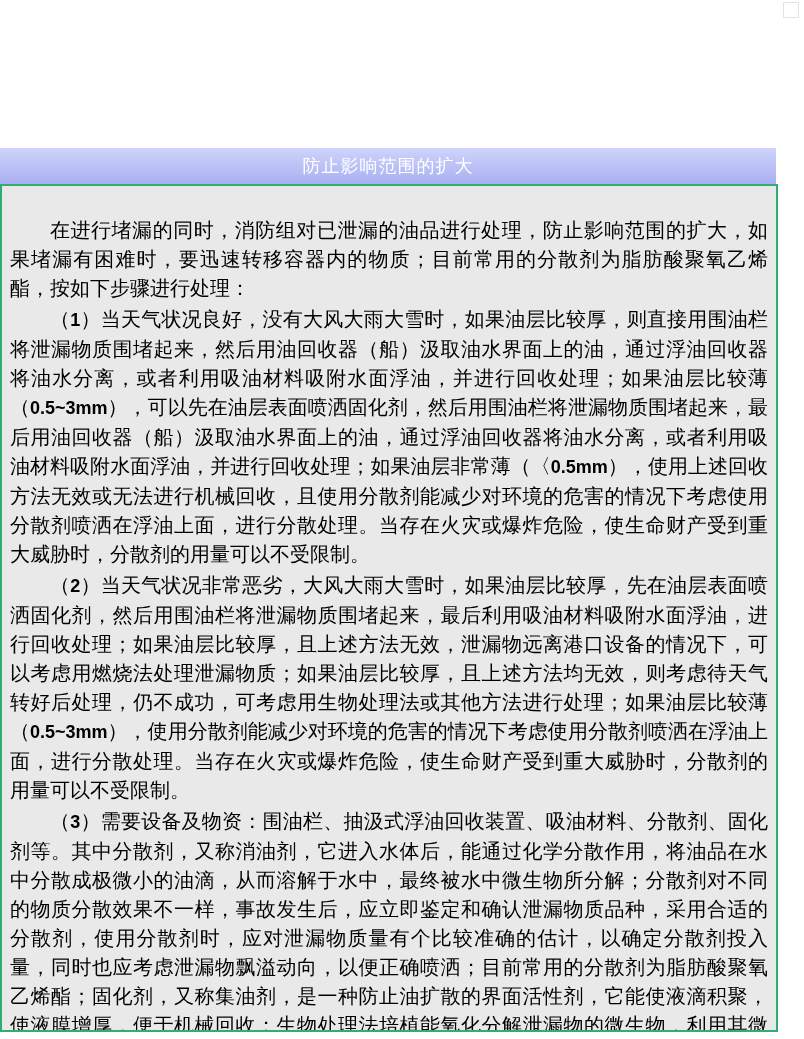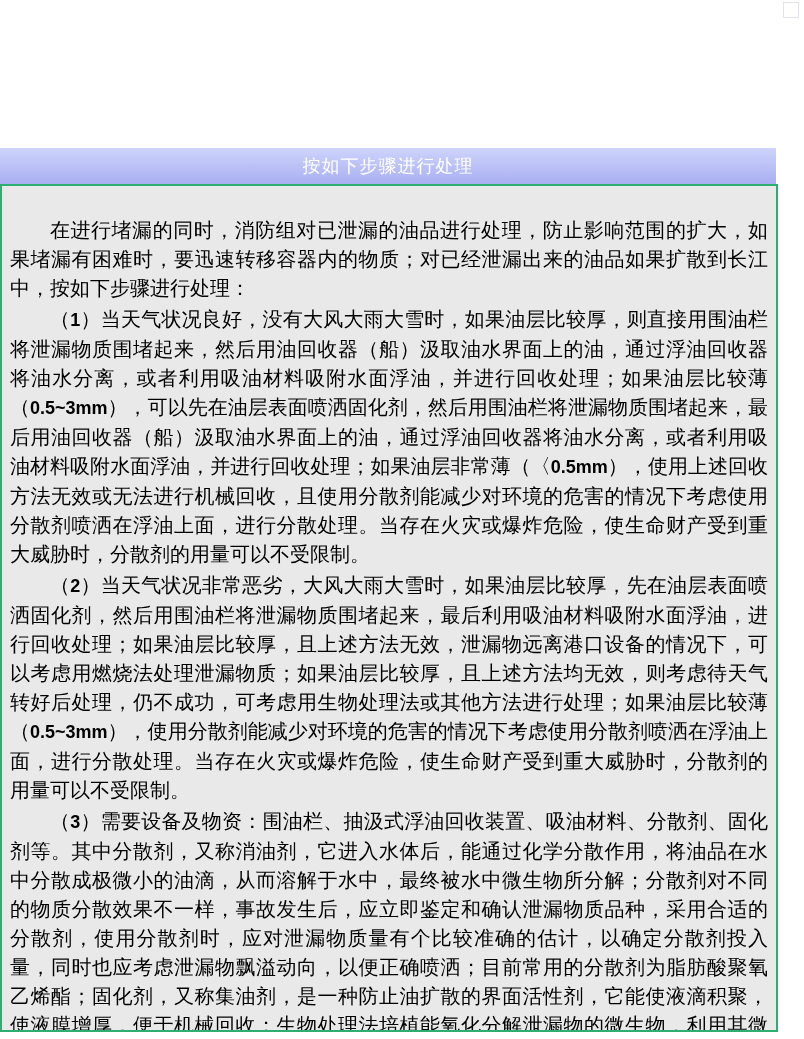--- a/index.html
+++ b/index.html
@@ -58,25 +58,25 @@
   }
 </style>
 </head>
 <body>
 
 <div class="page">
 
   <span class="img-placeholder"></span>
 
   <div class="title-bar">
-    <span class="title">按如下步骤进行处理</span>
+    <span class="title">防止影响范围的扩大</span>
   </div>
 
   <div class="content-box">
     <div id="paragraphs">
-        <p>在进行堵漏的同时，消防组对已泄漏的油品进行处理，防止影响范围的扩大，如果堵漏有困难时，要迅速转移容器内的物质；对已经泄漏出来的油品如果扩散到长江中，按如下步骤进行处理：</p>
+        <p>在进行堵漏的同时，消防组对已泄漏的油品进行处理，防止影响范围的扩大，如果堵漏有困难时，要迅速转移容器内的物质；目前常用的分散剂为脂肪酸聚氧乙烯酯，按如下步骤进行处理：</p>
         <p>（<b>1</b>）当天气状况良好，没有大风大雨大雪时，如果油层比较厚，则直接用围油栏将泄漏物质围堵起来，然后用油回收器（船）汲取油水界面上的油，通过浮油回收器将油水分离，或者利用吸油材料吸附水面浮油，并进行回收处理；如果油层比较薄（<b>0.5~3mm</b>），可以先在油层表面喷洒固化剂，然后用围油栏将泄漏物质围堵起来，最后用油回收器（船）汲取油水界面上的油，通过浮油回收器将油水分离，或者利用吸油材料吸附水面浮油，并进行回收处理；如果油层非常薄（〈<b>0.5mm</b>），使用上述回收方法无效或无法进行机械回收，且使用分散剂能减少对环境的危害的情况下考虑使用分散剂喷洒在浮油上面，进行分散处理。当存在火灾或爆炸危险，使生命财产受到重大威胁时，分散剂的用量可以不受限制。</p>
         <p>（<b>2</b>）当天气状况非常恶劣，大风大雨大雪时，如果油层比较厚，先在油层表面喷洒固化剂，然后用围油栏将泄漏物质围堵起来，最后利用吸油材料吸附水面浮油，进行回收处理；如果油层比较厚，且上述方法无效，泄漏物远离港口设备的情况下，可以考虑用燃烧法处理泄漏物质；如果油层比较厚，且上述方法均无效，则考虑待天气转好后处理，仍不成功，可考虑用生物处理法或其他方法进行处理；如果油层比较薄（<b>0.5~3mm</b>），使用分散剂能减少对环境的危害的情况下考虑使用分散剂喷洒在浮油上面，进行分散处理。当存在火灾或爆炸危险，使生命财产受到重大威胁时，分散剂的用量可以不受限制。</p>
         <p>（<b>3</b>）需要设备及物资：围油栏、抽汲式浮油回收装置、吸油材料、分散剂、固化剂等。其中分散剂，又称消油剂，它进入水体后，能通过化学分散作用，将油品在水中分散成极微小的油滴，从而溶解于水中，最终被水中微生物所分解；分散剂对不同的物质分散效果不一样，事故发生后，应立即鉴定和确认泄漏物质品种，采用合适的分散剂，使用分散剂时，应对泄漏物质量有个比较准确的估计，以确定分散剂投入量，同时也应考虑泄漏物飘溢动向，以便正确喷洒；目前常用的分散剂为脂肪酸聚氧乙烯酯；固化剂，又称集油剂，是一种防止油扩散的界面活性剂，它能使液滴积聚，使液膜增厚，便于机械回收；生物处理法培植能氧化分解泄漏物的微生物，利用其微生物清除入河海中的泄漏物质，该方法在石油的泄漏处理中曾经用过，其使用效果及对生态的影响未知。</p>
       </div>
   </div>
 
 </div>
 
 </body></html>

